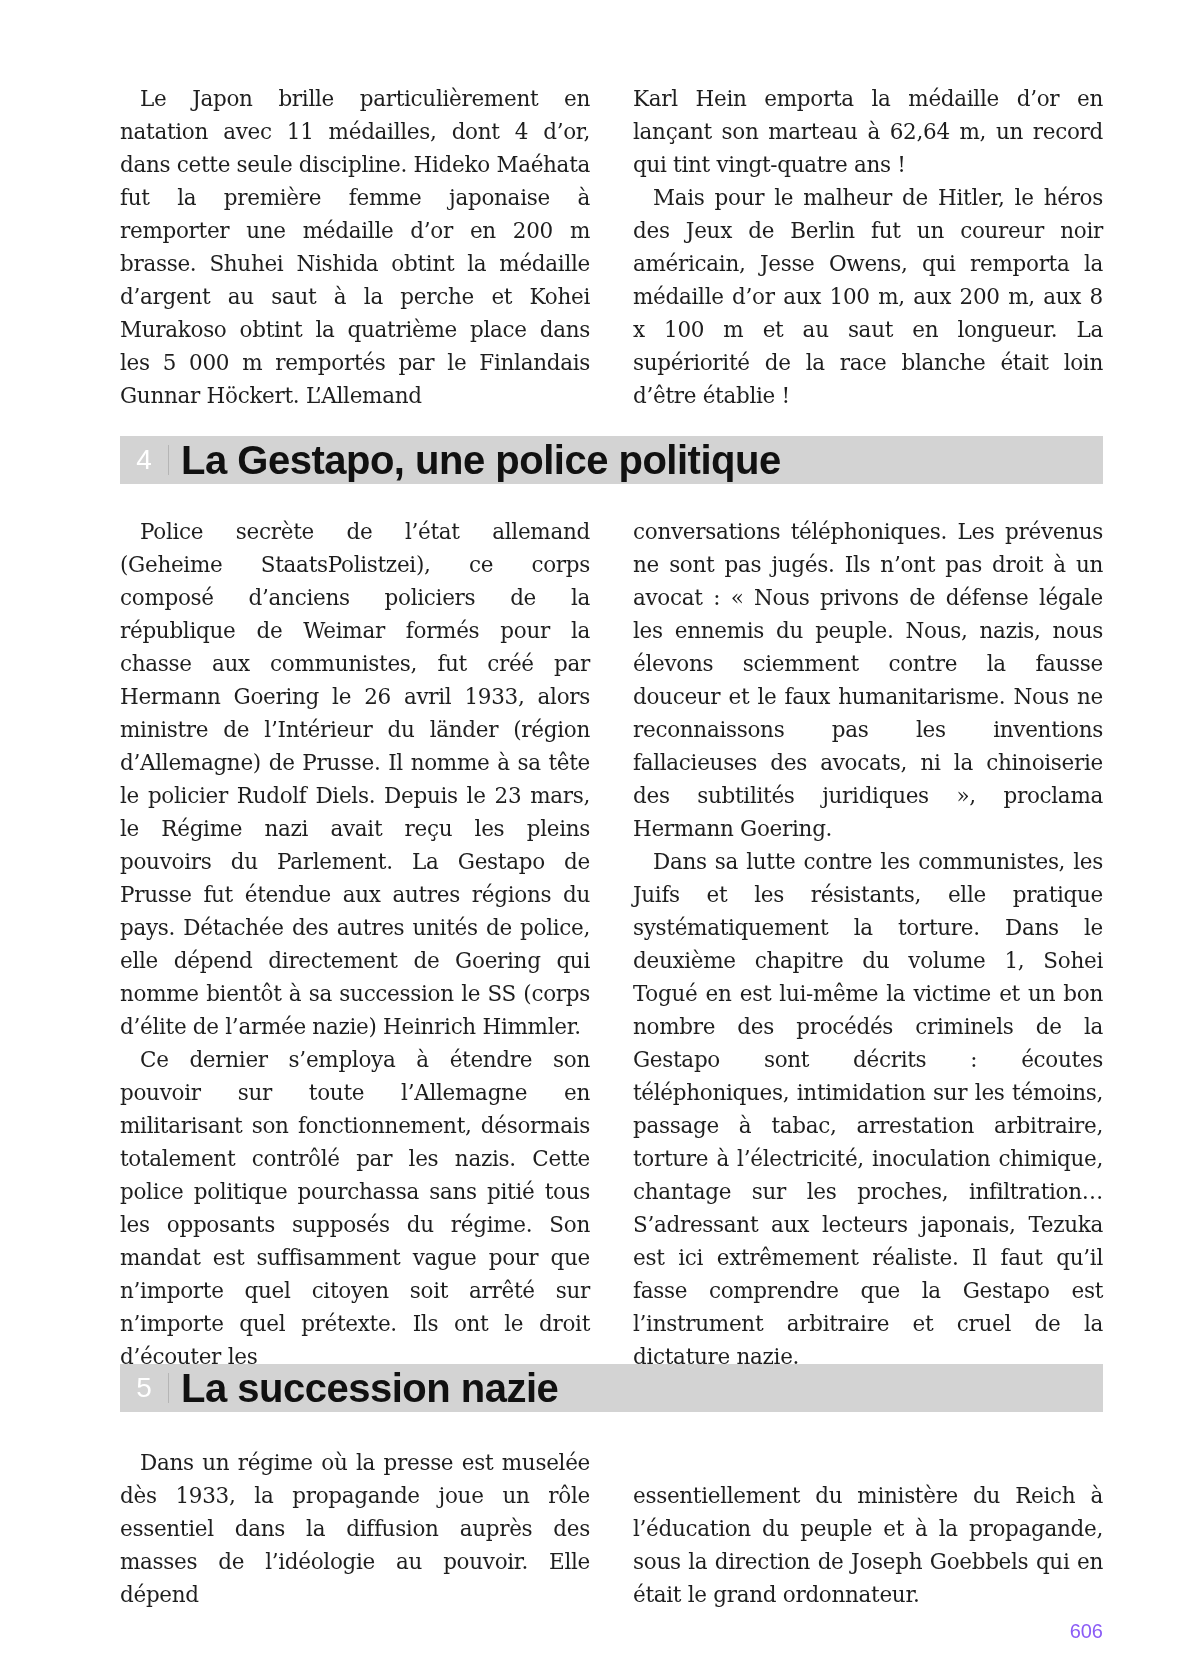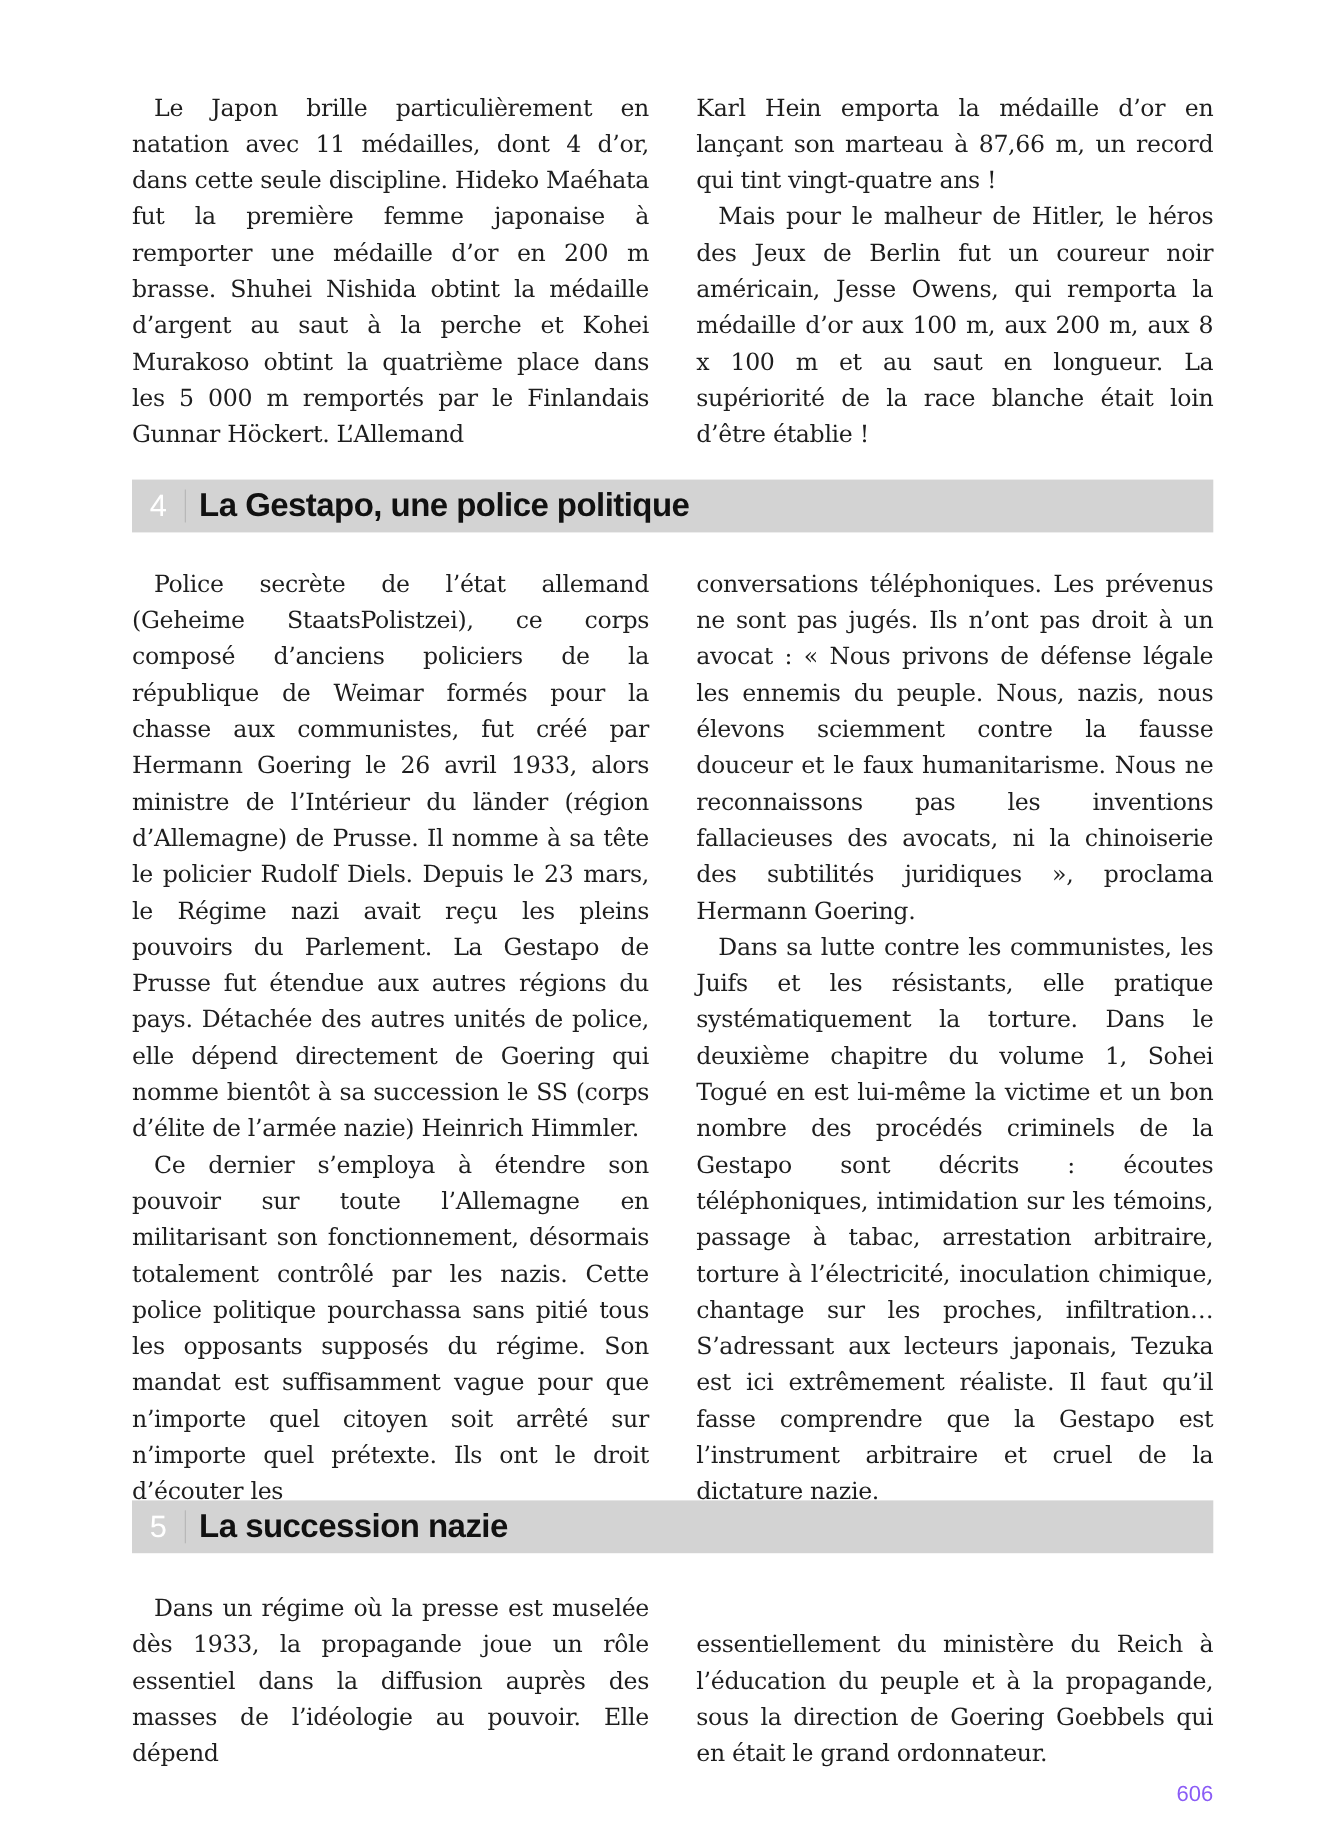--- a/index.html
+++ b/index.html
@@ -10,33 +10,33 @@
   .col { width: 470px; font-size: 21.5px; line-height: 33px; text-align: justify;
          hyphens: manual; letter-spacing: -0.3px; }
   .col p { margin: 0; }
   .col p.indent { text-indent: 20px; }
   .section-bar { position: absolute; left: 120px; width: 983px; height: 48px;
                  background: #d3d3d3; display: flex; align-items: center; }
   .section-num { width: 48px; text-align: center; color: #ffffff; font-size: 28px;
                  font-family: "Liberation Sans", sans-serif; }
   .section-sep { width: 1px; height: 30px; background: #b5b5b5; margin-right: 12px; }
   .section-title { font-family: "Liberation Sans", sans-serif; font-weight: bold;
-                   font-size: 30px; color: #111111; letter-spacing: -0.5px; }
+                   font-size: 40px; color: #111111; letter-spacing: -0.5px; }
   .page-number { position: absolute; right: 97px; top: 1620px; font-size: 20px;
                  font-family: "Liberation Sans", sans-serif; color: #8b5cf6; }
 </style>
 </head>
 <body>
 
 <div class="block cols" style="top:82px;">
   <div class="col">
     <p class="indent">Le Japon brille particulièrement en natation avec 11 médailles, dont 4 d’or, dans cette seule discipline. Hideko Maéhata fut la première femme japonaise à remporter une médaille d’or en 200 m brasse. Shuhei Nishida obtint la médaille d’argent au saut à la perche et Kohei Murakoso obtint la quatrième place dans les 5 000 m remportés par le Finlandais Gunnar Höckert. L’Allemand</p>
   </div>
   <div class="col">
-    <p>Karl Hein emporta la médaille d’or en lançant son marteau à 87,66 m, un record qui tint vingt-quatre ans !</p>
+    <p>Karl Hein emporta la médaille d’or en lançant son marteau à 62,64 m, un record qui tint vingt-quatre ans !</p>
     <p class="indent">Mais pour le malheur de Hitler, le héros des Jeux de Berlin fut un coureur noir américain, Jesse Owens, qui remporta la médaille d’or aux 100 m, aux 200 m, aux 8 x 100 m et au saut en longueur. La supériorité de la race blanche était loin d’être établie !</p>
   </div>
 </div>
 
 <div class="section-bar" style="top:436px;">
   <span class="section-num">4</span>
   <span class="section-sep"></span>
   <span class="section-title">La Gestapo, une police politique</span>
 </div>
 
@@ -55,17 +55,17 @@
   <span class="section-num">5</span>
   <span class="section-sep"></span>
   <span class="section-title">La succession nazie</span>
 </div>
 
 <div class="block cols" style="top:1446px;align-items:flex-end;">
   <div class="col">
     <p class="indent">Dans un régime où la presse est muselée dès 1933, la propagande joue un rôle essentiel dans la diffusion auprès des masses de l’idéologie au pouvoir. Elle dépend</p>
   </div>
   <div class="col">
-    <p>essentiellement du ministère du Reich à l’éducation du peuple et à la propagande, sous la direction de Goering Goebbels qui en était le grand ordonnateur.</p>
+    <p>essentiellement du ministère du Reich à l’éducation du peuple et à la propagande, sous la direction de Joseph Goebbels qui en était le grand ordonnateur.</p>
   </div>
 </div>
 
 <div class="page-number">606</div>
 
 </body></html>

